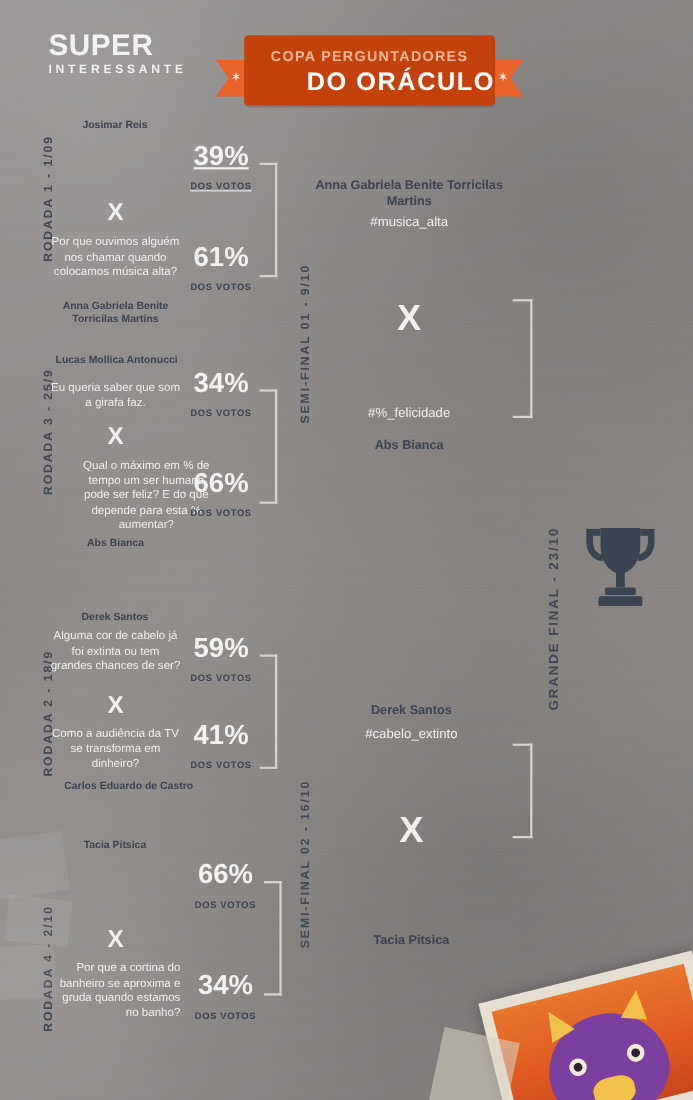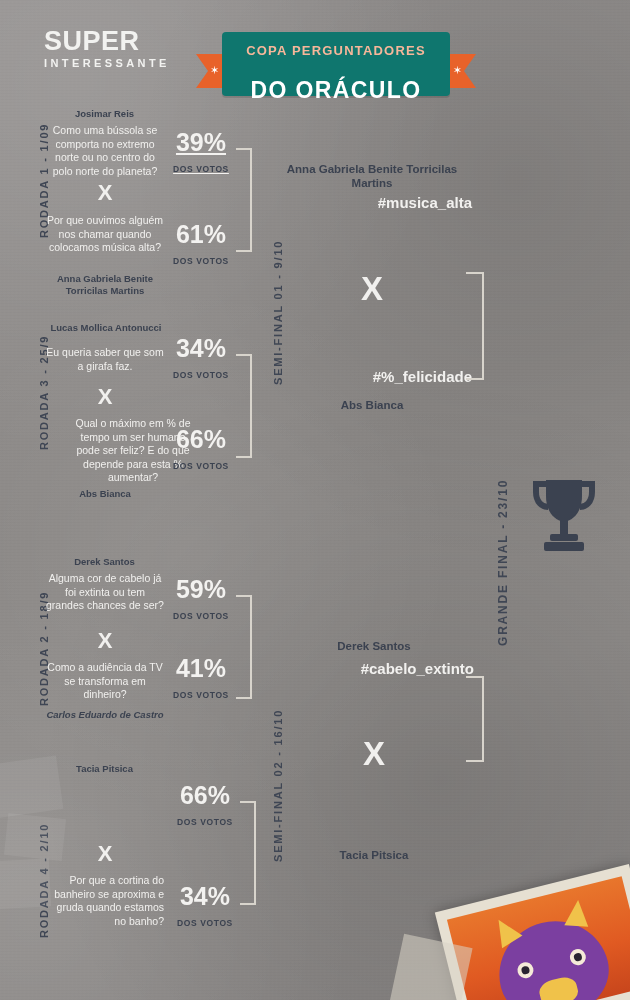--- a/index.html
+++ b/index.html
@@ -52,29 +52,29 @@
     border-left:0 solid transparent;border-bottom:8px solid #b44a1d;border-right:10px solid transparent;
   }
   .ribbon-right:after{
     content:"";position:absolute;right:12px;top:-8px;width:0;height:0;
     border-right:0 solid transparent;border-bottom:8px solid #b44a1d;border-left:10px solid transparent;
   }
   .star{position:absolute;top:40px;color:#ffffff;font-size:11px;}
   .star.s1{left:14px;}
   .star.s2{right:14px;}
   .banner-main{
-    position:absolute;left:26px;top:8px;width:228px;height:64px;background:#0f766e;
+    position:absolute;left:26px;top:8px;width:228px;height:64px;background:#c2410c;
     border-radius:4px;
     box-shadow:0 2px 0 rgba(0,0,0,.12);
   }
   .banner-main .t1{
     color:#f7b79a;font-weight:bold;font-size:13px;letter-spacing:1.2px;text-align:center;margin-top:11px;
   }
   .banner-main .t2{
-    color:#ffffff;font-weight:bold;font-size:23px;letter-spacing:1.4px;text-align:center;margin-top:19px;
+    color:#ffffff;font-weight:bold;font-size:23px;letter-spacing:1.4px;text-align:right;margin-top:3px;
   }
 
   
   .vlabel{
     position:absolute;
     transform-origin:left top;
     white-space:nowrap;
     font-weight:bold;font-size:11px;letter-spacing:1.8px;color:#3f4654;
   }
   .player{
@@ -86,21 +86,21 @@
   .xmark{
     position:absolute;text-align:center;font-weight:bold;font-size:22px;color:#f1f0ee;
   }
   .pct{
     position:absolute;text-align:center;font-weight:bold;font-size:25px;color:#f3f2f0;line-height:25px;
   }
   .pct .sub{
     display:block;font-size:8.5px;font-weight:bold;letter-spacing:.6px;color:#3b4250;margin-top:2px;
   }
   .winner-tag{
-    position:absolute;text-align:right;font-size:15px;color:#f2f1ef;white-space:nowrap;font-weight:bold;
+    position:absolute;text-align:center;font-size:12px;color:#f2f1ef;white-space:nowrap;
   }
   .winner-name{
     position:absolute;text-align:center;font-weight:bold;font-size:11.5px;color:#3b4250;line-height:14px;
   }
   .bigx{
     position:absolute;text-align:center;font-weight:bold;font-size:33px;color:#f1f0ee;
   }
 
   
   .bracket{position:absolute;border:2px solid #d8d4cc;border-left:none;box-sizing:border-box;}
@@ -170,21 +170,20 @@
   <div class="vlabel" style="left:38px;top:450px;transform:rotate(-90deg);">RODADA 3 - 25/9</div>
   <div class="vlabel" style="left:38px;top:706px;transform:rotate(-90deg);">RODADA 2 - 18/9</div>
   <div class="vlabel" style="left:38px;top:938px;transform:rotate(-90deg);">RODADA 4 - 2/10</div>
 
   <div class="vlabel" style="left:272px;top:385px;transform:rotate(-90deg);">SEMI-FINAL 01 - 9/10</div>
   <div class="vlabel" style="left:272px;top:862px;transform:rotate(-90deg);">SEMI-FINAL 02 - 16/10</div>
 
   <div class="vlabel" style="left:496px;top:646px;transform:rotate(-90deg);font-size:12px;">GRANDE FINAL - 23/10</div>
 
   <div class="player" style="left:52px;top:108px;width:105px;">Josimar Reis</div>
-  <div class="question" style="left:46px;top:124px;width:118px;">Como uma bússola se comporta no extremo norte ou no centro do polo norte do planeta?</div>
   <div class="xmark" style="left:46px;top:180px;width:118px;">X</div>
   <div class="question" style="left:46px;top:214px;width:118px;">Por que ouvimos alguém nos chamar quando colocamos música alta?</div>
   <div class="player" style="left:46px;top:273px;width:118px;">Anna Gabriela Benite Torricilas Martins</div>
 
   <div class="pct" style="left:168px;top:130px;width:66px;text-decoration:underline;">
     <span>39%</span>
     <span class="sub">DOS VOTOS</span>
   </div>
   <div class="pct" style="left:168px;top:222px;width:66px;">
     <span>61%</span>
@@ -205,21 +204,21 @@
   <div class="pct" style="left:168px;top:427px;width:66px;">
     <span>66%</span>
     <span class="sub">DOS VOTOS</span>
   </div>
   <div class="bracket" style="left:236px;top:354px;width:16px;height:104px;"></div>
 
   <div class="player" style="left:52px;top:556px;width:105px;">Derek Santos</div>
   <div class="question" style="left:46px;top:572px;width:118px;">Alguma cor de cabelo já foi extinta ou tem grandes chances de ser?</div>
   <div class="xmark" style="left:46px;top:628px;width:118px;">X</div>
   <div class="question" style="left:46px;top:661px;width:118px;">Como a audiência da TV se transforma em dinheiro?</div>
-  <div class="player" style="left:46px;top:709px;width:118px;font-style:italic;">Carlos Eduardo de Castro</div>
+  <div class="player" style="left:58px;top:709px;width:118px;">Carlos Eduardo de Castro</div>
 
   <div class="pct" style="left:168px;top:577px;width:66px;">
     <span>59%</span>
     <span class="sub">DOS VOTOS</span>
   </div>
   <div class="pct" style="left:168px;top:656px;width:66px;">
     <span>41%</span>
     <span class="sub">DOS VOTOS</span>
   </div>
   <div class="bracket" style="left:236px;top:595px;width:16px;height:104px;"></div>

